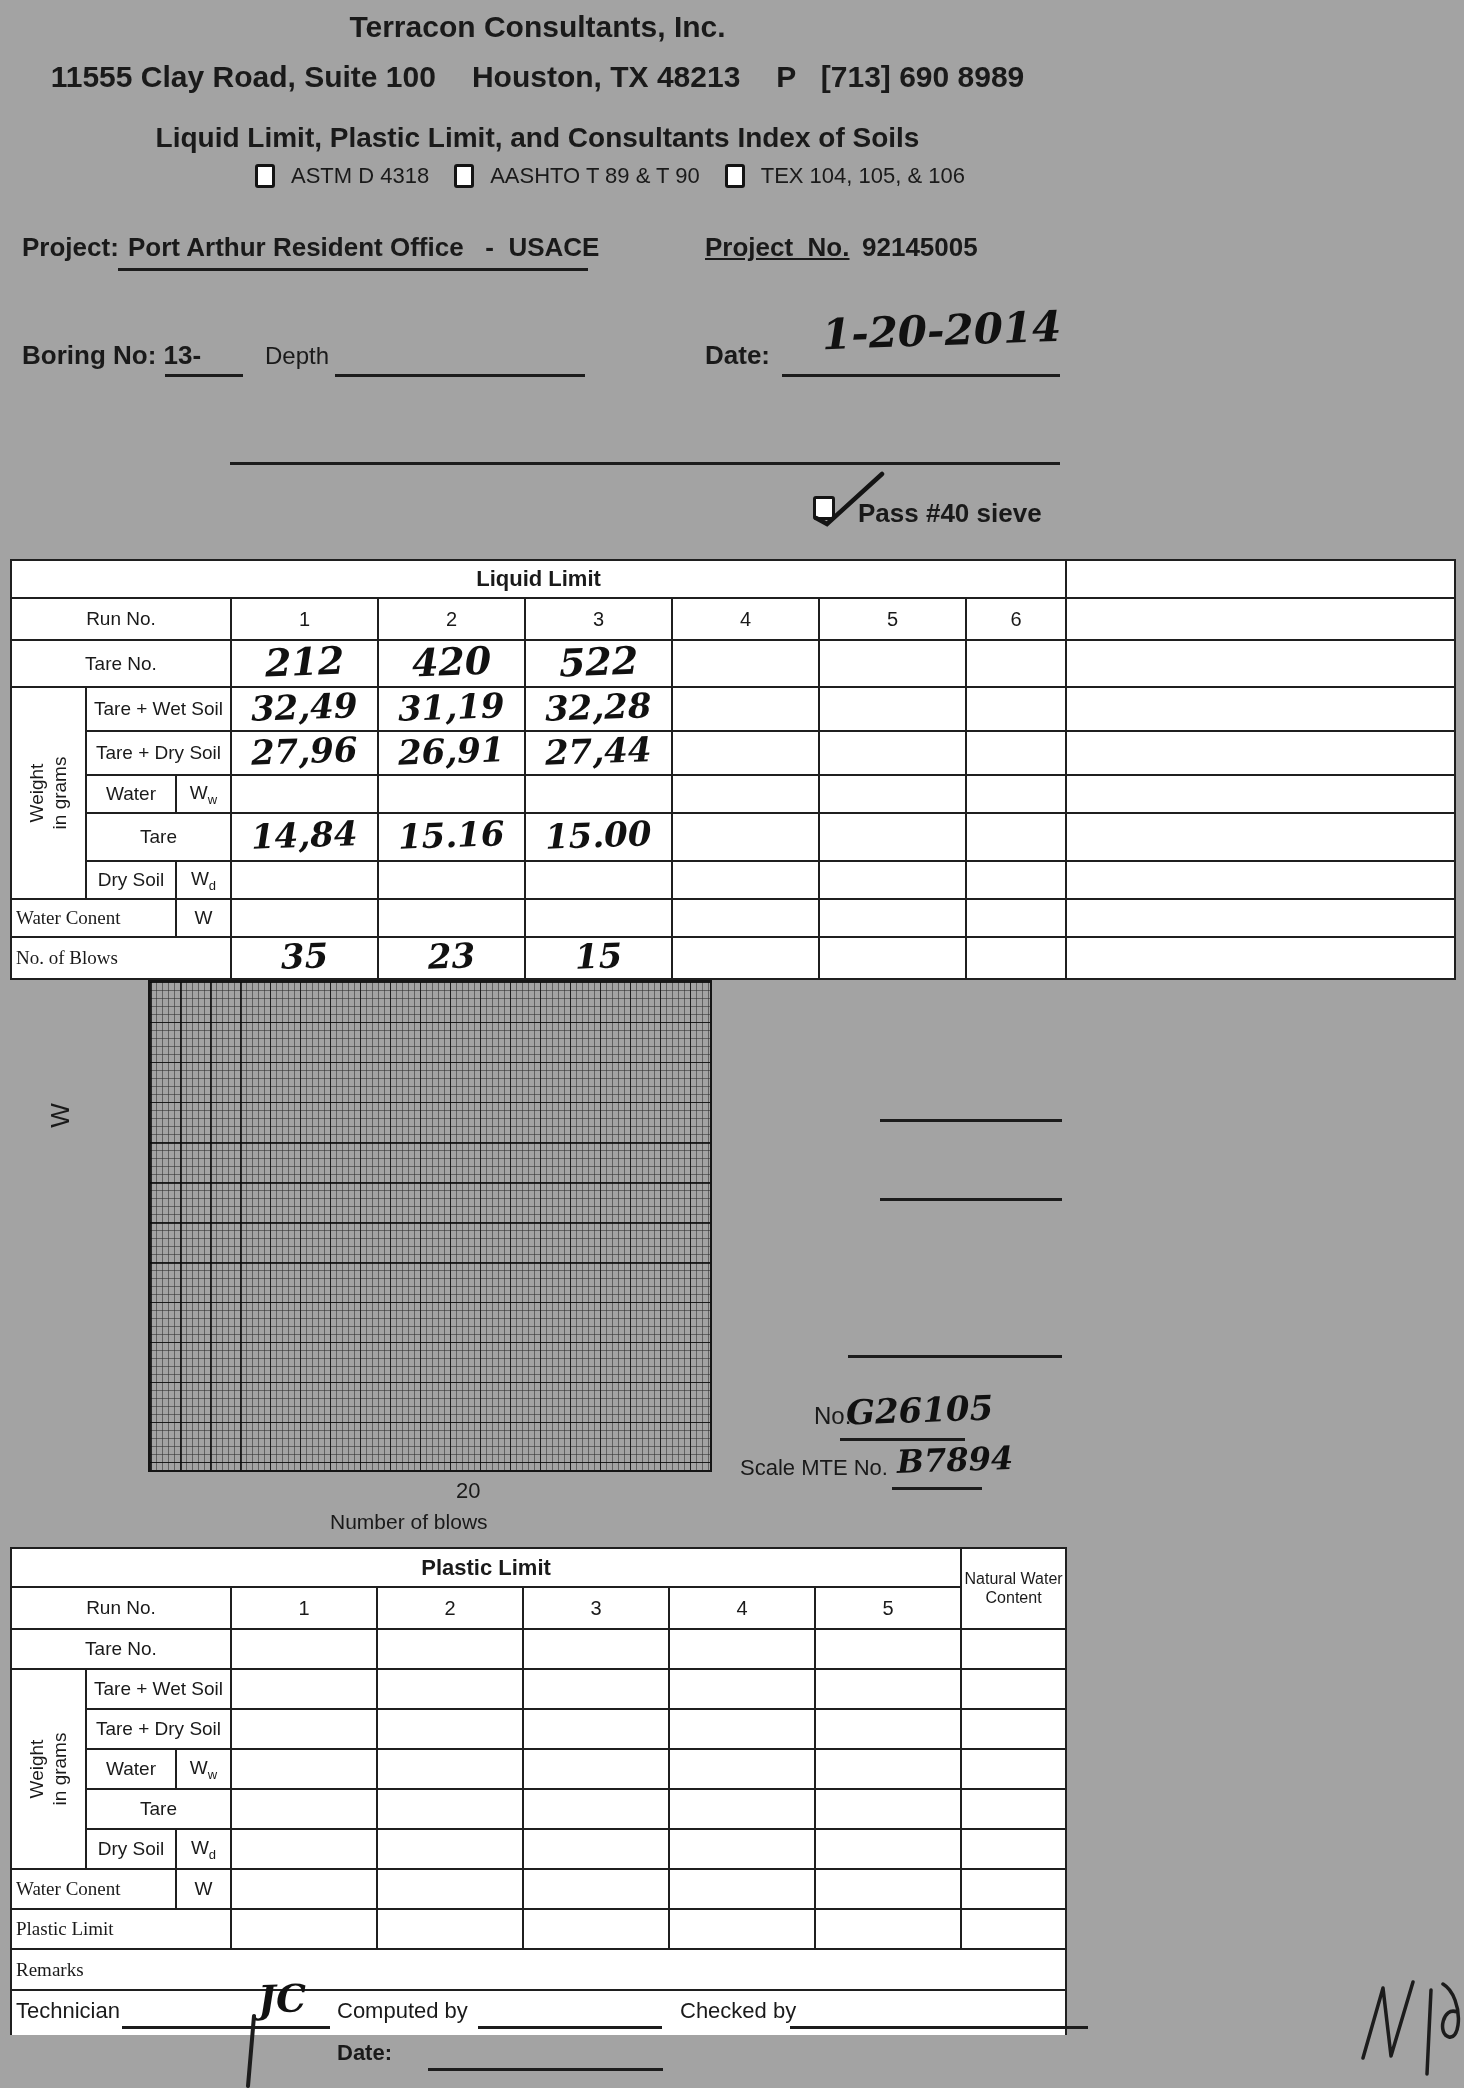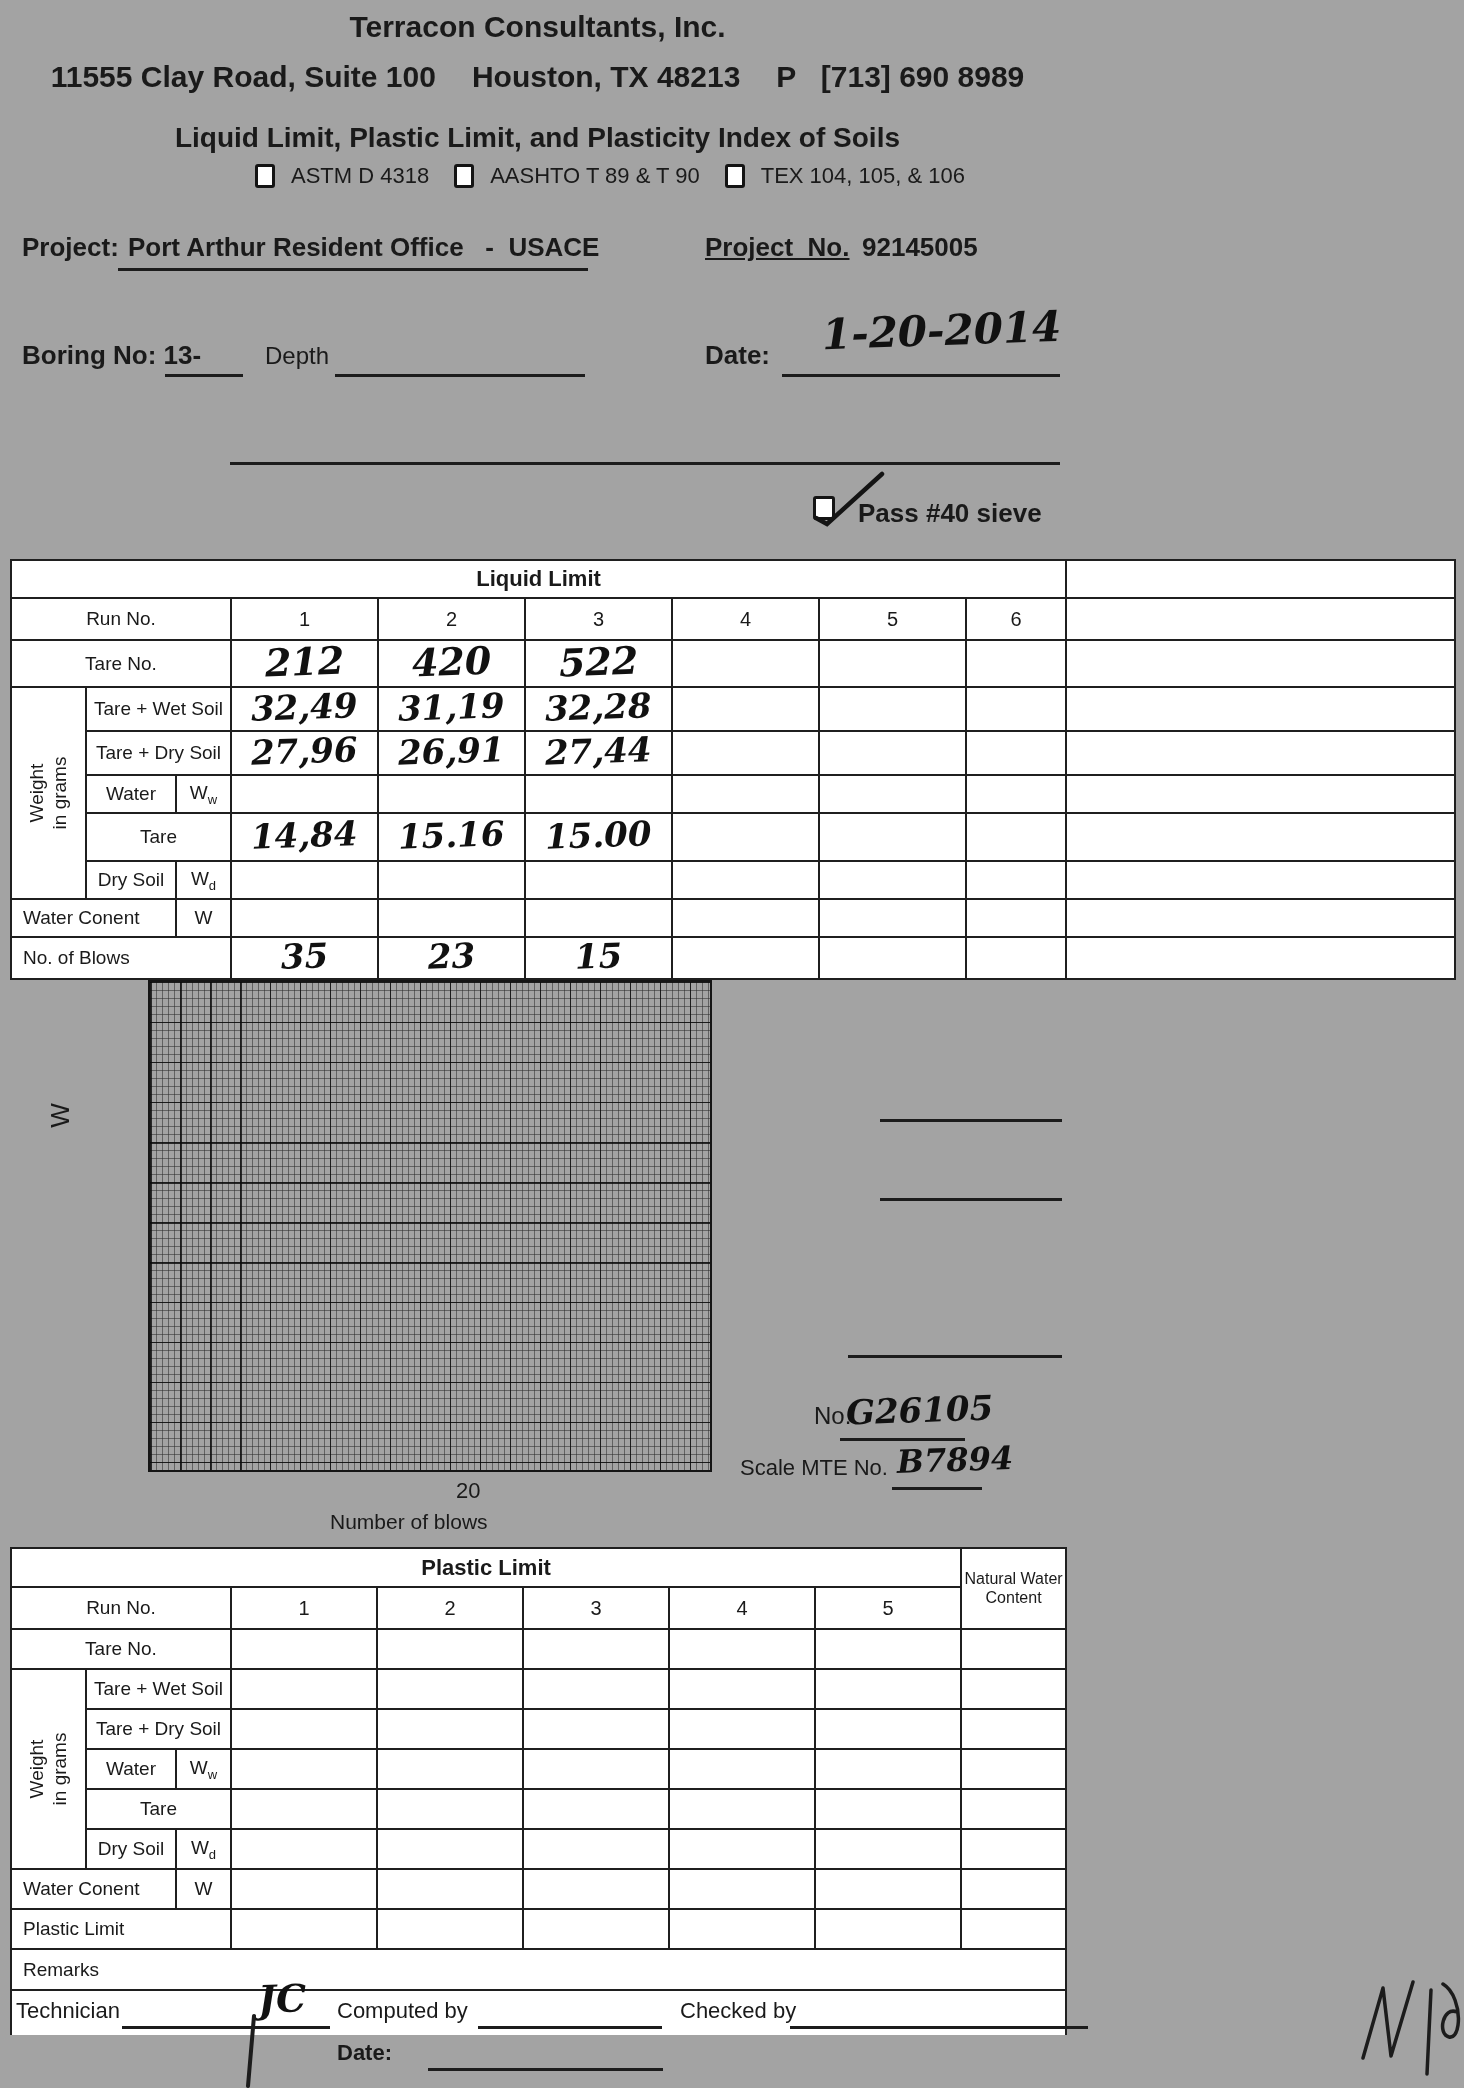--- a/index.html
+++ b/index.html
@@ -17,21 +17,21 @@
 
   .hdr-line { position:absolute; left:0; width:1075px; text-align:center; white-space:nowrap; }
   .addr { display:flex; justify-content:center; gap:36px; }
 
   .std-row { position:absolute; left:255px; top:163px; display:flex; gap:25px; align-items:center; }
   .std-item { display:flex; align-items:center; gap:16px; }
   .cbox { width:20px; height:24px; border:3px solid #141414; border-radius:3px; background:#fff; }
 
   table { border-collapse:collapse; table-layout:fixed; position:absolute; background:#fff; }
   td { border:2px solid #1f1f1f; font-size:19px; text-align:center; vertical-align:middle; padding:0; overflow:visible; }
-  td.labL { text-align:left; padding-left:11px; }
+  td.labL { text-align:left; padding-left:4px;font-family:Liberation Serif, serif; }
   td.title { font-size:22px; font-weight:bold; }
   td.run { font-size:20px; }
   td.nwc { font-size:16px; line-height:1.18; padding:2px; }
   .vstrip { position:relative; }
   .vtxt { position:absolute; left:50%; top:50%; transform:translate(-50%,-50%) rotate(-90deg); font-size:19px; line-height:1.2; text-align:center; white-space:nowrap; }
   sub { font-size:13px; }
   tr.last td { border-bottom:none; }
 
   .graph { position:absolute; left:148px; top:980px; width:564px; height:492px; border:2px solid #151515;
     background-image:
@@ -49,21 +49,21 @@
 <div class="page">
 
   <div class="hdr-line b" style="top:10px; font-size:30px;">Terracon Consultants, Inc.</div>
   <div class="hdr-line" style="top:60px;">
     <div class="addr b" style="font-size:30px;">
       <span class="pre">11555 Clay Road, Suite 100</span>
       <span class="pre">Houston, TX 48213</span>
       <span class="pre">P   [713] 690 8989</span>
     </div>
   </div>
-  <div class="hdr-line b" style="top:122px; font-size:28px;">Liquid Limit, Plastic Limit, and Plasticity Index of Soils</div>
+  <div class="hdr-line b" style="top:122px; font-size:28px;">Liquid Limit, Plastic Limit, and Consultants Index of Soils</div>
 
   <div class="std-row">
     <div class="std-item">
       <span class="cbox"></span>
       <span style="font-size:22px;">ASTM D 4318</span>
     </div>
     <div class="std-item">
       <span class="cbox"></span>
       <span style="font-size:22px;">AASHTO T 89 &amp; T 90</span>
     </div>

